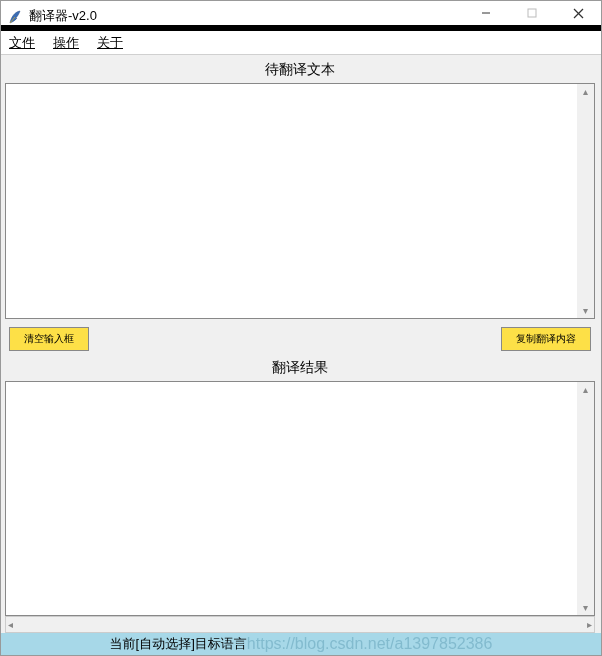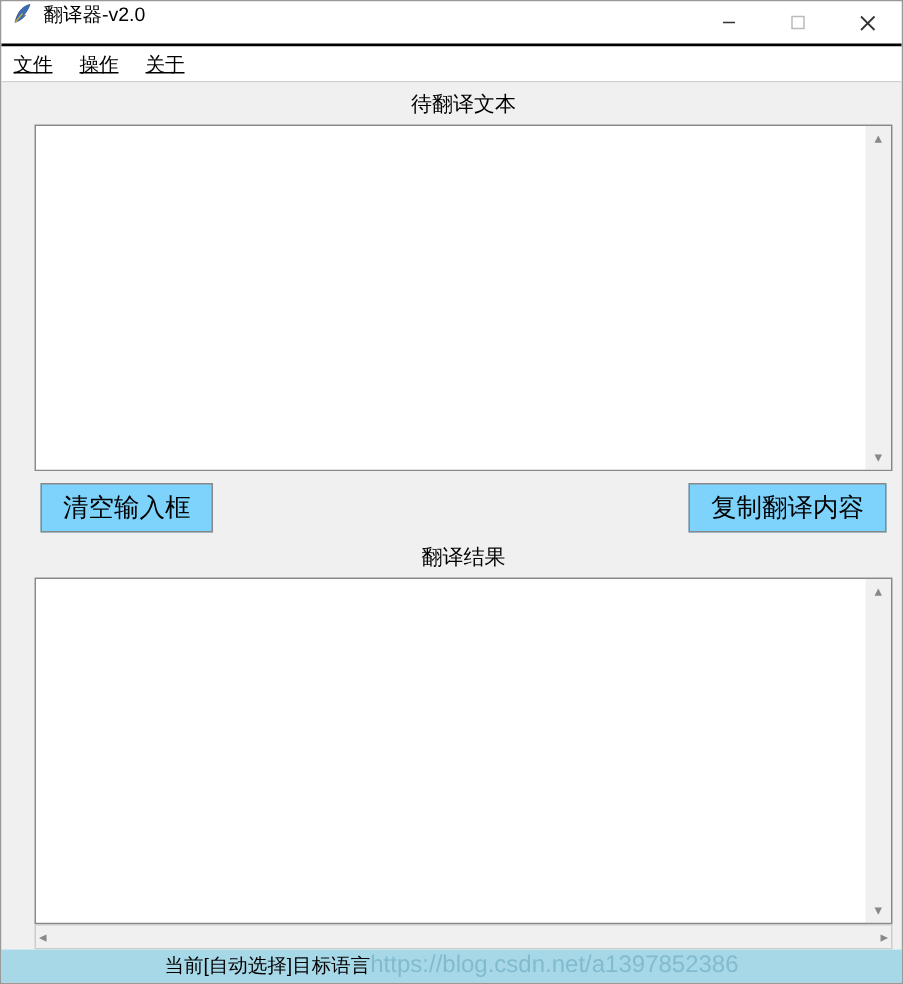--- a/index.html
+++ b/index.html
@@ -20,23 +20,23 @@
       border: 1px solid #999;
       width: 602px;
       height: 656px;
       display: flex;
       flex-direction: column;
     }
     .titlebar {
       height: 30px;
       background: #ffffff;
       display: flex;
-      align-items: flex-start;
+      align-items: flex-end;
       padding-left: 6px;
-      border-bottom: 2px solid #000000;
+      border-bottom: 6px solid #000000;
     }
     .titlebar-icon {
       width: 16px;
       height: 16px;
       margin-right: 6px;
       display: flex;
       align-items: center;
       justify-content: center;
     }
     .titlebar-title {
@@ -78,21 +78,21 @@
       color: #000;
       font-size: 13px;
       cursor: default;
       padding: 2px 2px;
       text-decoration: underline;
     }
     .content {
       flex: 1;
       display: flex;
       flex-direction: column;
-      padding: 4px 6px 0 22px;
+      padding: 4px 6px 0 4px;
       background: #f0f0f0;
       overflow: hidden;
     }
     .section-label {
       text-align: center;
       font-size: 14px;
       color: #000;
       padding: 2px 0 4px 0;
     }
     .textarea-wrap {
@@ -125,23 +125,23 @@
       color: #888;
     }
     .button-row {
       display: flex;
       justify-content: space-between;
       align-items: center;
       padding: 8px 4px 6px 4px;
     }
     .btn {
       border: 1px solid #888;
-      background: #7dd3fc;
+      background: #fde047;
       padding: 4px 14px;
-      font-size: 17px;
+      font-size: 10px;
       color: #000;
       cursor: default;
       font-family: inherit;
       min-width: 70px;
       text-align: center;
     }
     .h-scrollbar {
       height: 17px;
       background: #f0f0f0;
       border: 1px solid #ccc;

